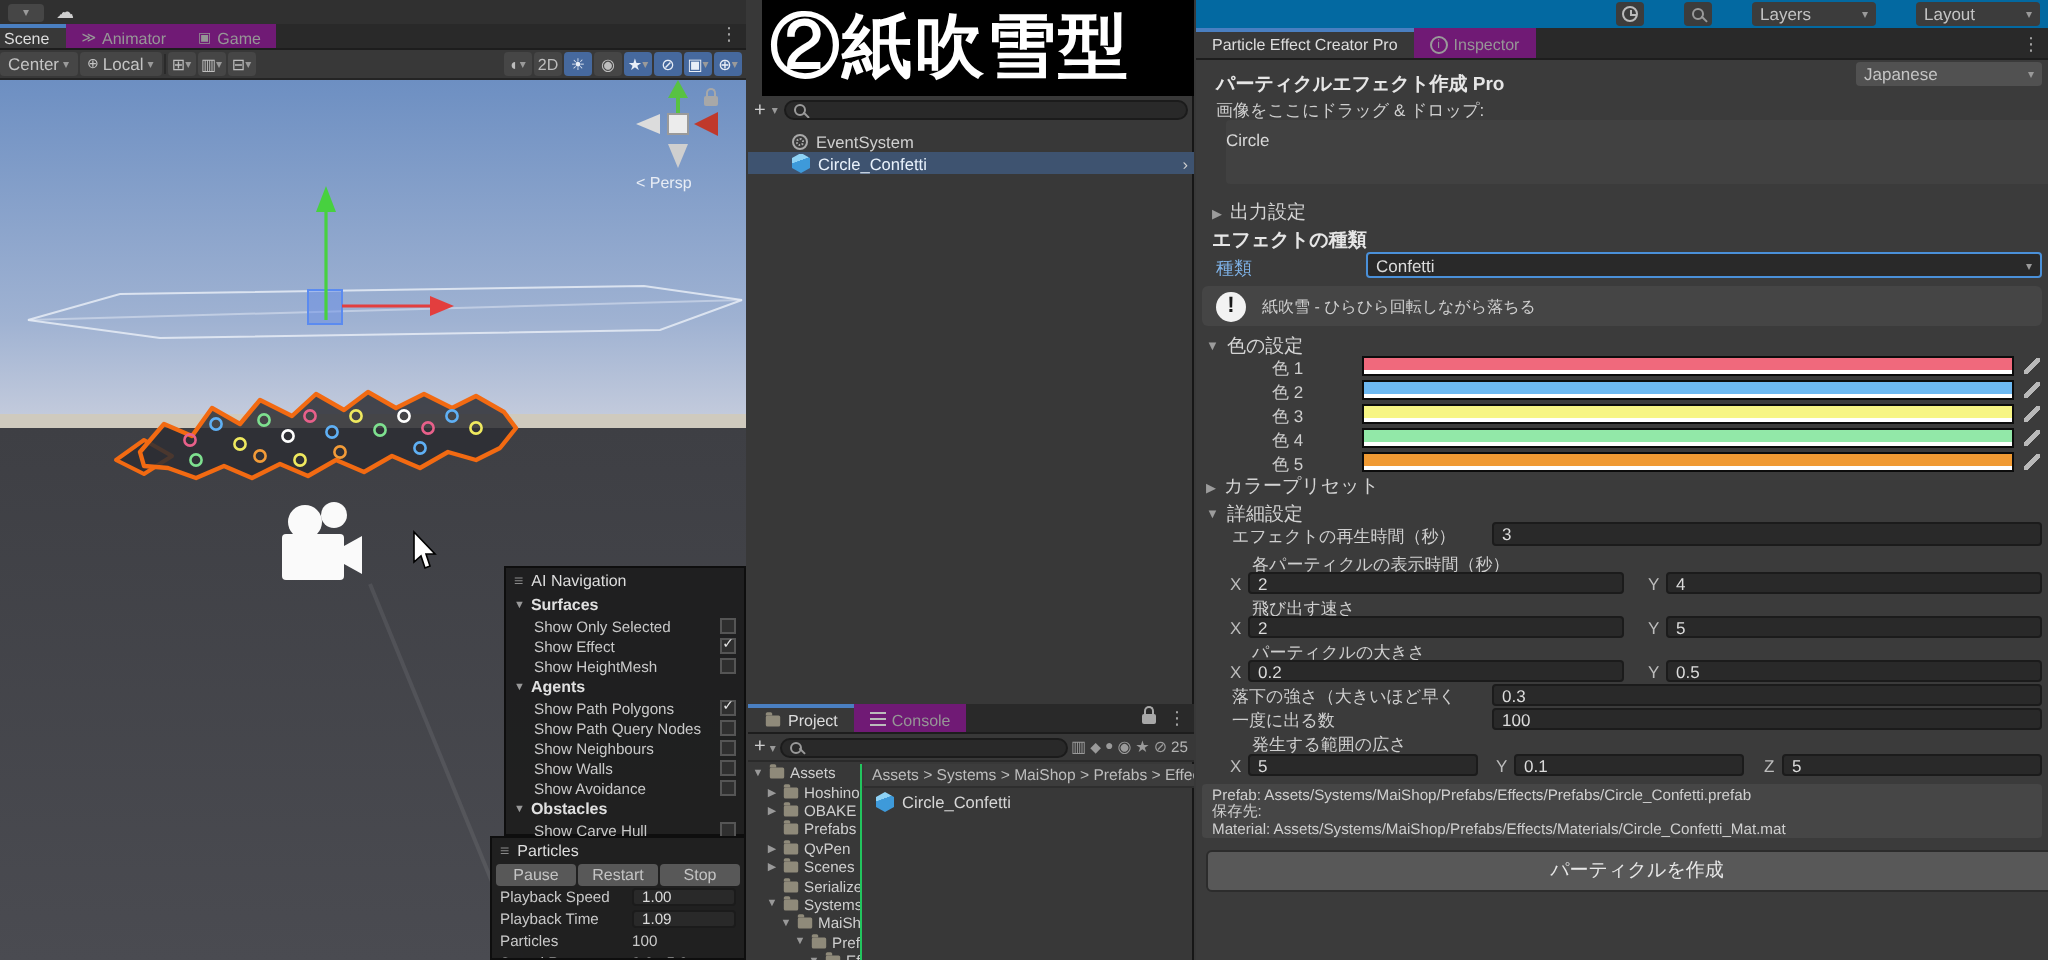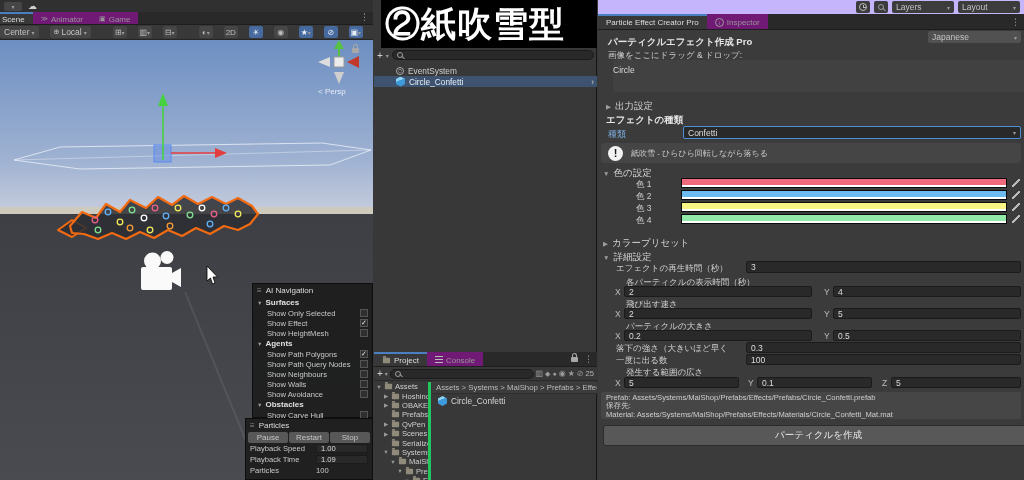--- a/index.html
+++ b/index.html
@@ -93,21 +93,21 @@
         <span>Animator</span>
       </div>
       <div class="tab inactive">
         <span style="font-size:7px">▣</span>
         <span>Game</span>
       </div>
       <div style="flex:1"></div>
       <span style="color:#aaa;padding:0 4px">⋮</span>
     </div>
 
-    <div class="abs" style="left:0;top:25px;width:373px;height:15px;background:#383838;border-bottom:1px solid #242424;display:flex;align-items:center;gap:11px;padding:0 2px">
+    <div class="abs" style="left:0;top:25px;width:373px;height:15px;background:#383838;border-bottom:1px solid #242424;display:flex;align-items:center;gap:1px;padding:0 2px">
       <span class="tbtn" style="margin-left:-2px">
           <span>Center</span>
           <span class="caret">▾</span>
         </span>
       <span class="tbtn">
           <span style="font-size:7px">⊕</span>
           <span>Local</span>
           <span class="caret">▾</span>
         </span>
       <span style="width:1px;height:10px;background:#2a2a2a"></span>
@@ -379,21 +379,21 @@
         </span>
       <span style="color:#9a9a9a;font-size:8px">▥</span>
       <span style="color:#9a9a9a;font-size:7px">◆</span>
       <span style="color:#9a9a9a;font-size:7px">●</span>
       <span style="color:#9a9a9a;font-size:8px">◉</span>
       <span style="color:#9a9a9a;font-size:8px">★</span>
       <span style="color:#9a9a9a;font-size:8px">⊘</span>
       <span style="color:#b5b5b5;font-size:7.6px">25</span>
     </div>
 
-    <div class="abs" style="left:0;top:382px;width:57px;height:98px;overflow:hidden;border-right:3px solid #22c55e">
+    <div class="abs" style="left:0;top:382px;width:57px;height:98px;overflow:hidden;border-right:1px solid #22c55e">
       <div>
 
           <div class="trow" style="padding-left: 2px;">
             <span class="arr">▼</span>
             <span class="folder" style="transform:scale(.8)"></span>
             <span>Assets</span>
           </div>
 
           <div class="trow" style="padding-left: 9px;">
             <span class="arr">▶</span>
@@ -467,21 +467,21 @@
             <span class="cube"></span>
             <span>Circle_Confetti</span>
           </div>
 
         </div>
     </div>
   </div>
 
   <div class="abs" style="left:598px;top:0;width:426px;height:480px;background:#3b3b3b">
 
-    <div class="abs" style="left:0;top:0;width:426px;height:14px;background:#c4b5fd;display:flex;align-items:center;justify-content:flex-end;gap:4px;padding:0 4px">
+    <div class="abs" style="left:0;top:0;width:426px;height:14px;background:#0369a1;display:flex;align-items:center;justify-content:flex-end;gap:20px;padding:0 4px">
       <span class="ibtn" style="background:#3c3c3c">
           <span class="clock"></span>
         </span>
       <span class="ibtn" style="background:#3c3c3c">
           <span class="mag"></span>
         </span>
       <span class="tbtn" style="background:#3c3c3c;width:62px;justify-content:space-between">
           <span>Layers</span>
           <span class="caret">▾</span>
         </span>
@@ -566,20 +566,27 @@
         </div>
 
         <div class="crow">
           <span class="clbl">色 4</span>
           <span class="swatch" style="background: rgb(146, 232, 168);">
             <span class="alpha"></span>
           </span>
           <span class="eyedrop"></span>
         </div>
 
+        <div class="crow">
+          <span class="clbl">色 5</span>
+          <span class="swatch" style="background: rgb(240, 154, 51);">
+            <span class="alpha"></span>
+          </span>
+          <span class="eyedrop"></span>
+        </div>
       </div>
 
     <div class="fold" style="left:5px;top:237px">
         <span class="arr">▶</span>
         <span>カラープリセット</span>
       </div>
     <div class="fold" style="left:5px;top:251px">
         <span class="arr">▼</span>
         <span>詳細設定</span>
       </div>

